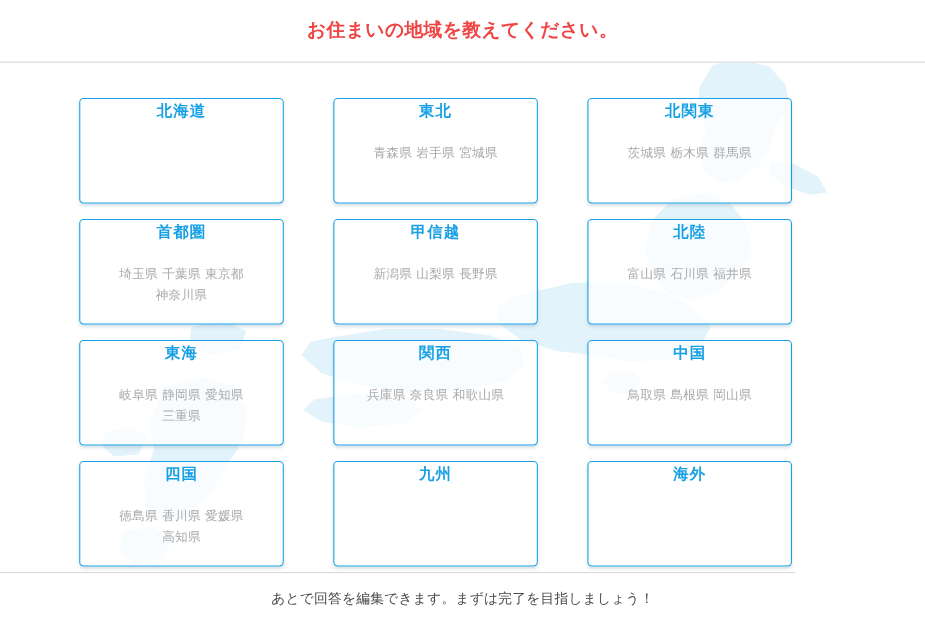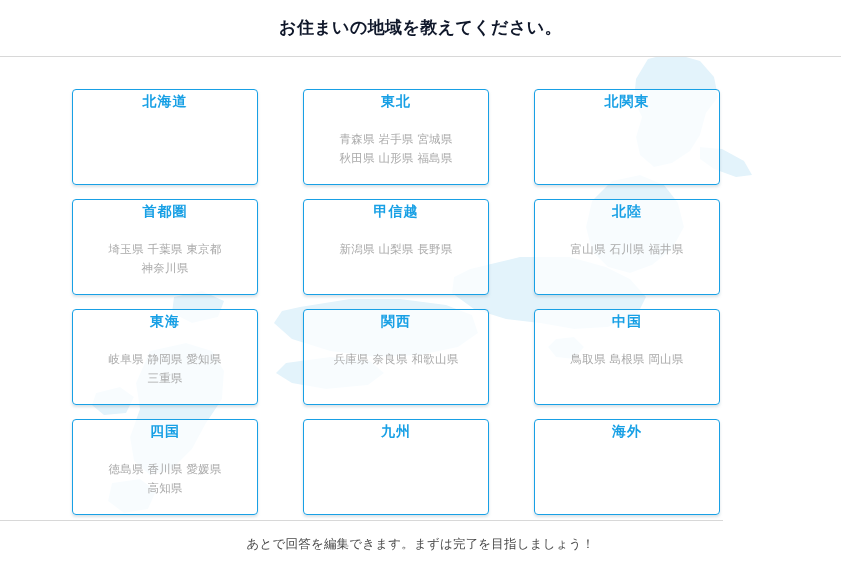--- a/index.html
+++ b/index.html
@@ -38,21 +38,21 @@
   }
   .header-title {
     position: absolute;
     left: 0;
     top: 16px;
     width: 841px;
     text-align: center;
     font-size: 17px;
     font-weight: bold;
     letter-spacing: 0.4px;
-    color: #0f172a;
+    color: #ef4444;
     white-space: nowrap;
   }
 
   
   .map-bg {
     position: absolute;
     left: 0;
     top: 57px;
     width: 841px;
     height: 463px;
@@ -180,26 +180,28 @@
 
     <div class="region-card">
       <div class="region-name">北海道</div>
       <div class="region-prefs"></div>
     </div>
 
     <div class="region-card">
       <div class="region-name">東北</div>
       <div class="region-prefs">
         <span class="pref-line">青森県 岩手県 宮城県</span>
-        <span class="pref-line">秋田県 山形県 福島県</span>
       </div>
     </div>
 
     <div class="region-card">
       <div class="region-name">北関東</div>
+      <div class="region-prefs">
+        <span class="pref-line">茨城県 栃木県 群馬県</span>
+      </div>
     </div>
 
     <div class="region-card">
       <div class="region-name">首都圏</div>
       <div class="region-prefs">
         <span class="pref-line">埼玉県 千葉県 東京都</span>
         <span class="pref-line">神奈川県</span>
       </div>
     </div>
 

